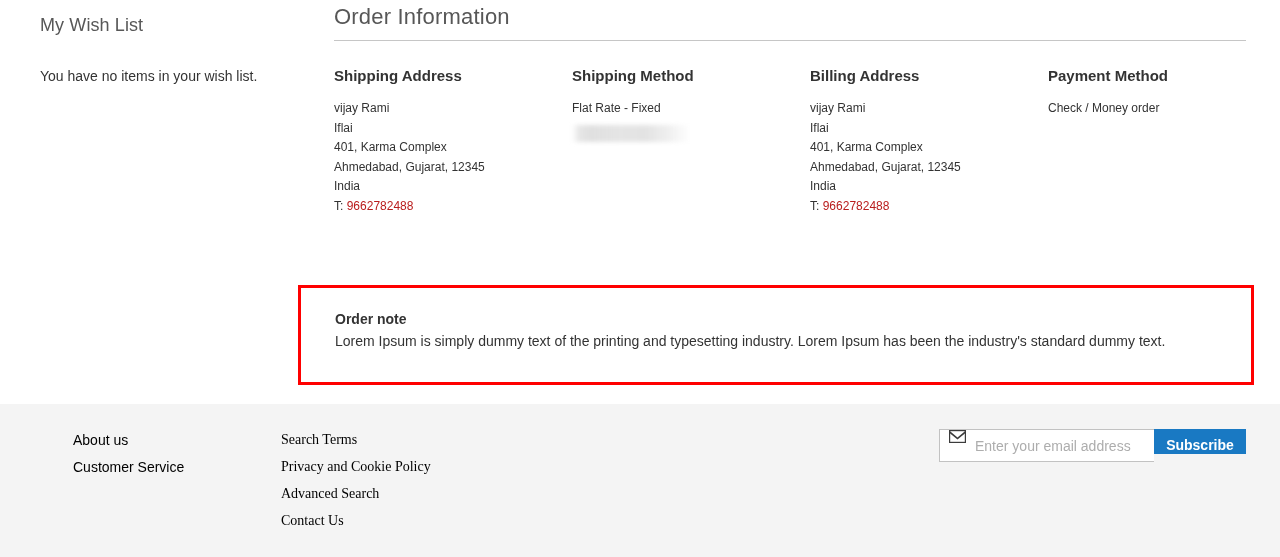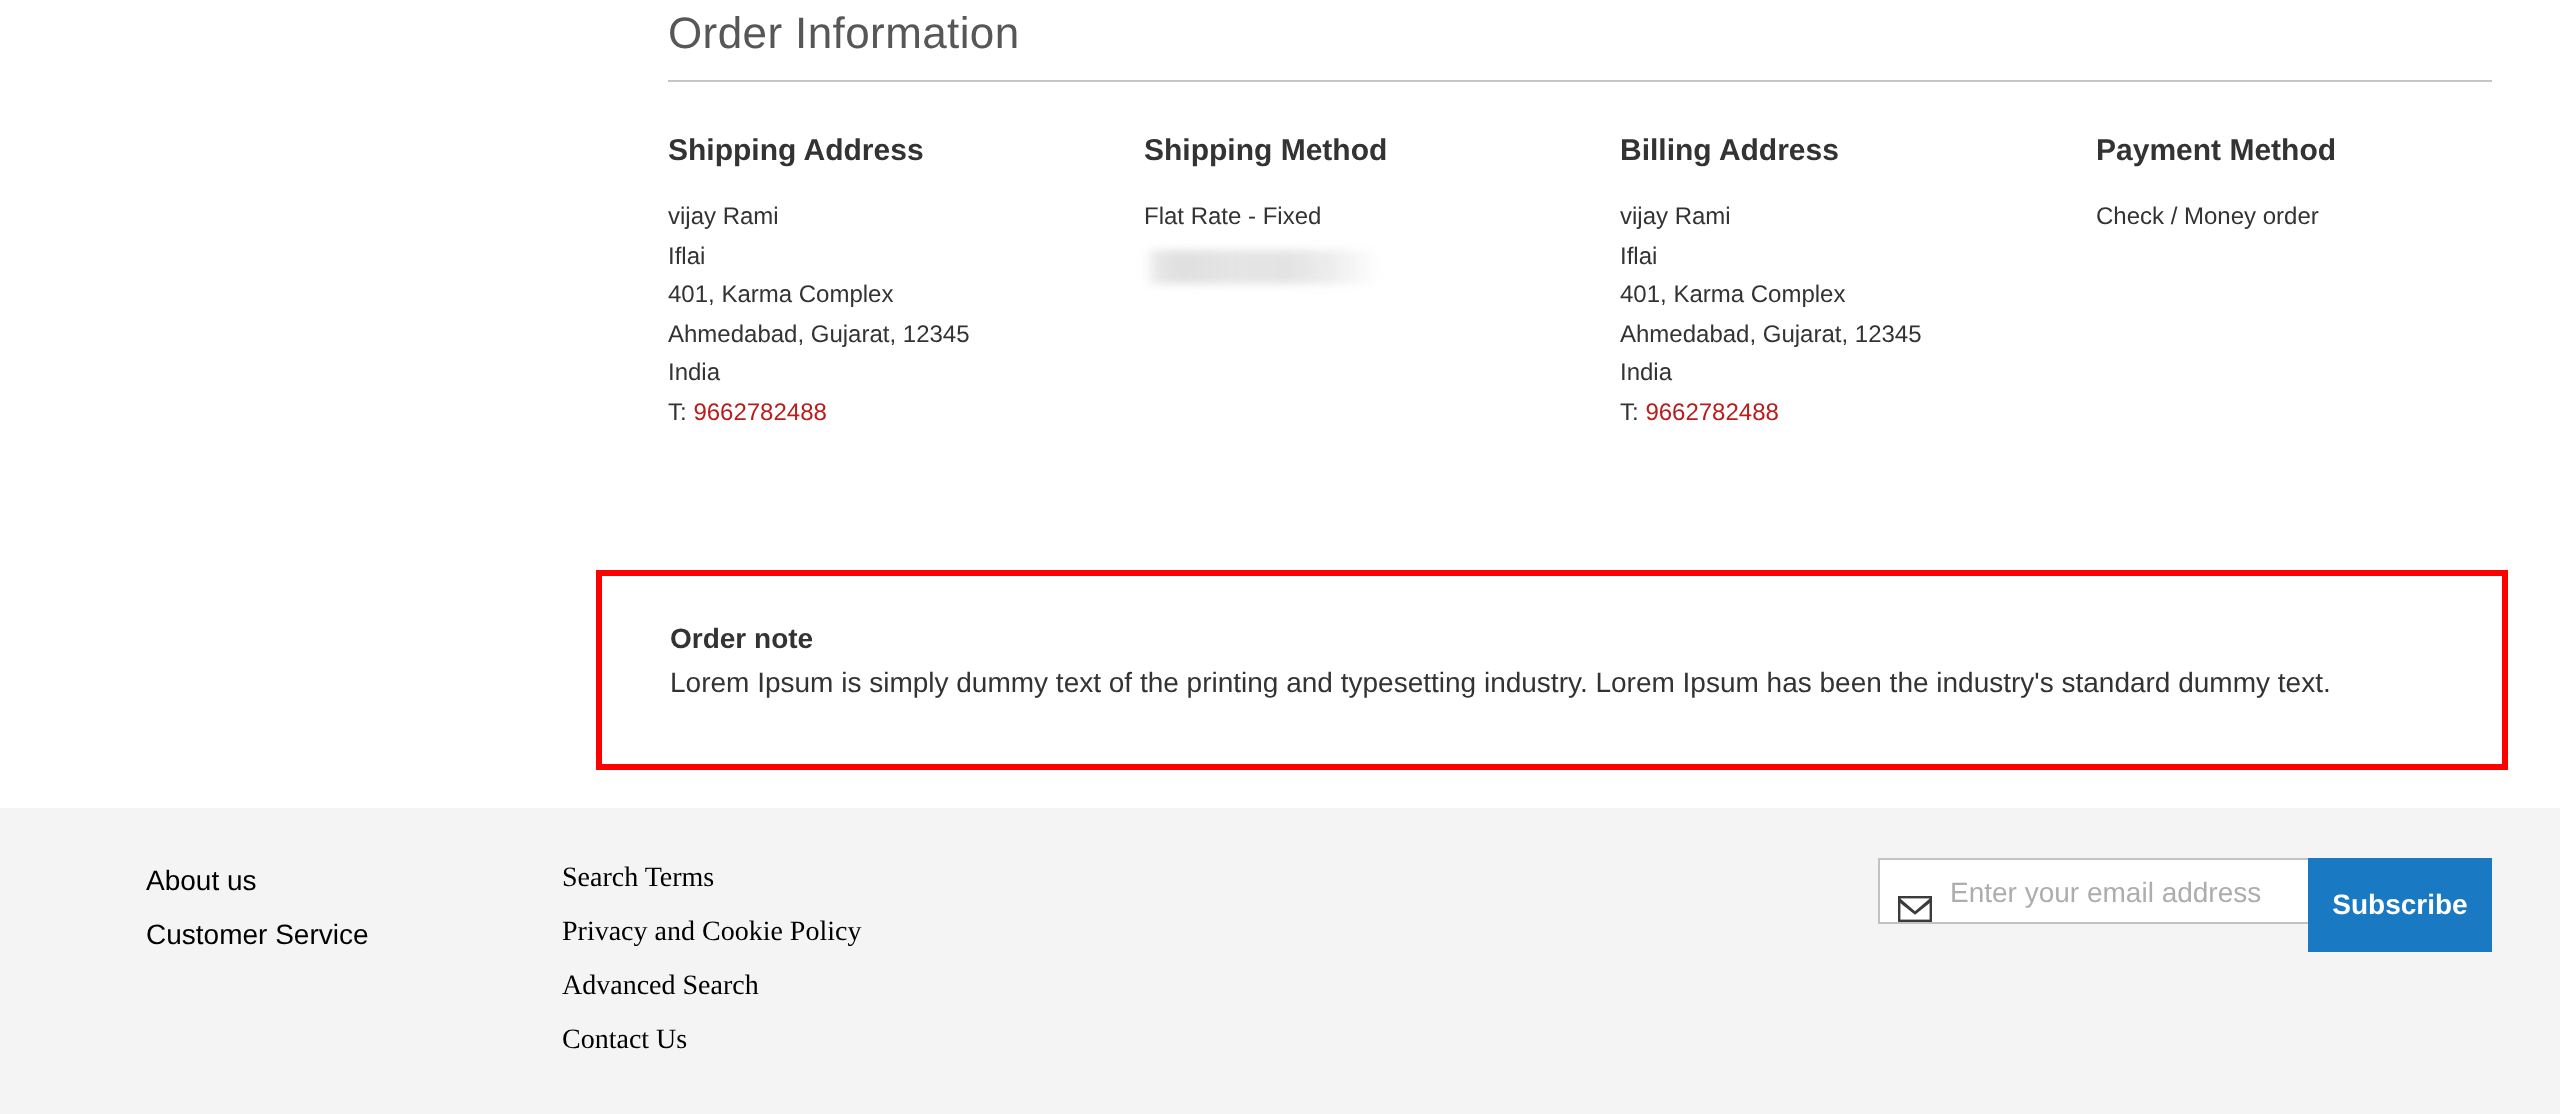--- a/index.html
+++ b/index.html
@@ -177,21 +177,21 @@
   .newsletter {
     position: absolute;
     left: 939px;
     top: 25px;
     display: flex;
     align-items: stretch;
     height: 33px;
   }
   .newsletter-field {
     display: flex;
-    align-items: flex-end;
+    align-items: flex-start;
     width: 215px;
     height: 33px;
     background: #ffffff;
     border: 1px solid #c2c2c2;
     border-right: none;
     padding: 0 8px 0 9px;
   }
   .env-icon {
     width: 17px;
     height: 13px;
@@ -209,37 +209,41 @@
     width: 100%;
     height: 100%;
     padding: 0;
   }
   .newsletter-input::placeholder {
     color: #adadad;
     opacity: 1;
   }
   .subscribe-btn {
     width: 92px;
-    height: 47px;
+    height: 25px;
     background: #1979c3;
     border: 1px solid #1979c3;
     color: #ffffff;
     font-family: "Liberation Sans", sans-serif;
     font-size: 14px;
     font-weight: bold;
     cursor: pointer;
     padding: 0;
     line-height: 31px;
   }
 </style>
 </head>
 <body>
 
 <div class="page">
 
+  <div class="sidebar">
+    <div class="sidebar-title">My Wish List</div>
+    <div class="sidebar-empty">You have no items in your wish list.</div>
+  </div>
 
   <div class="order-info">
     <div class="order-info-title">Order Information</div>
     <div class="order-info-rule"></div>
 
     <div class="cols">
 
       <div class="col">
         <div class="col-heading">Shipping Address</div>
         <div class="col-body">

